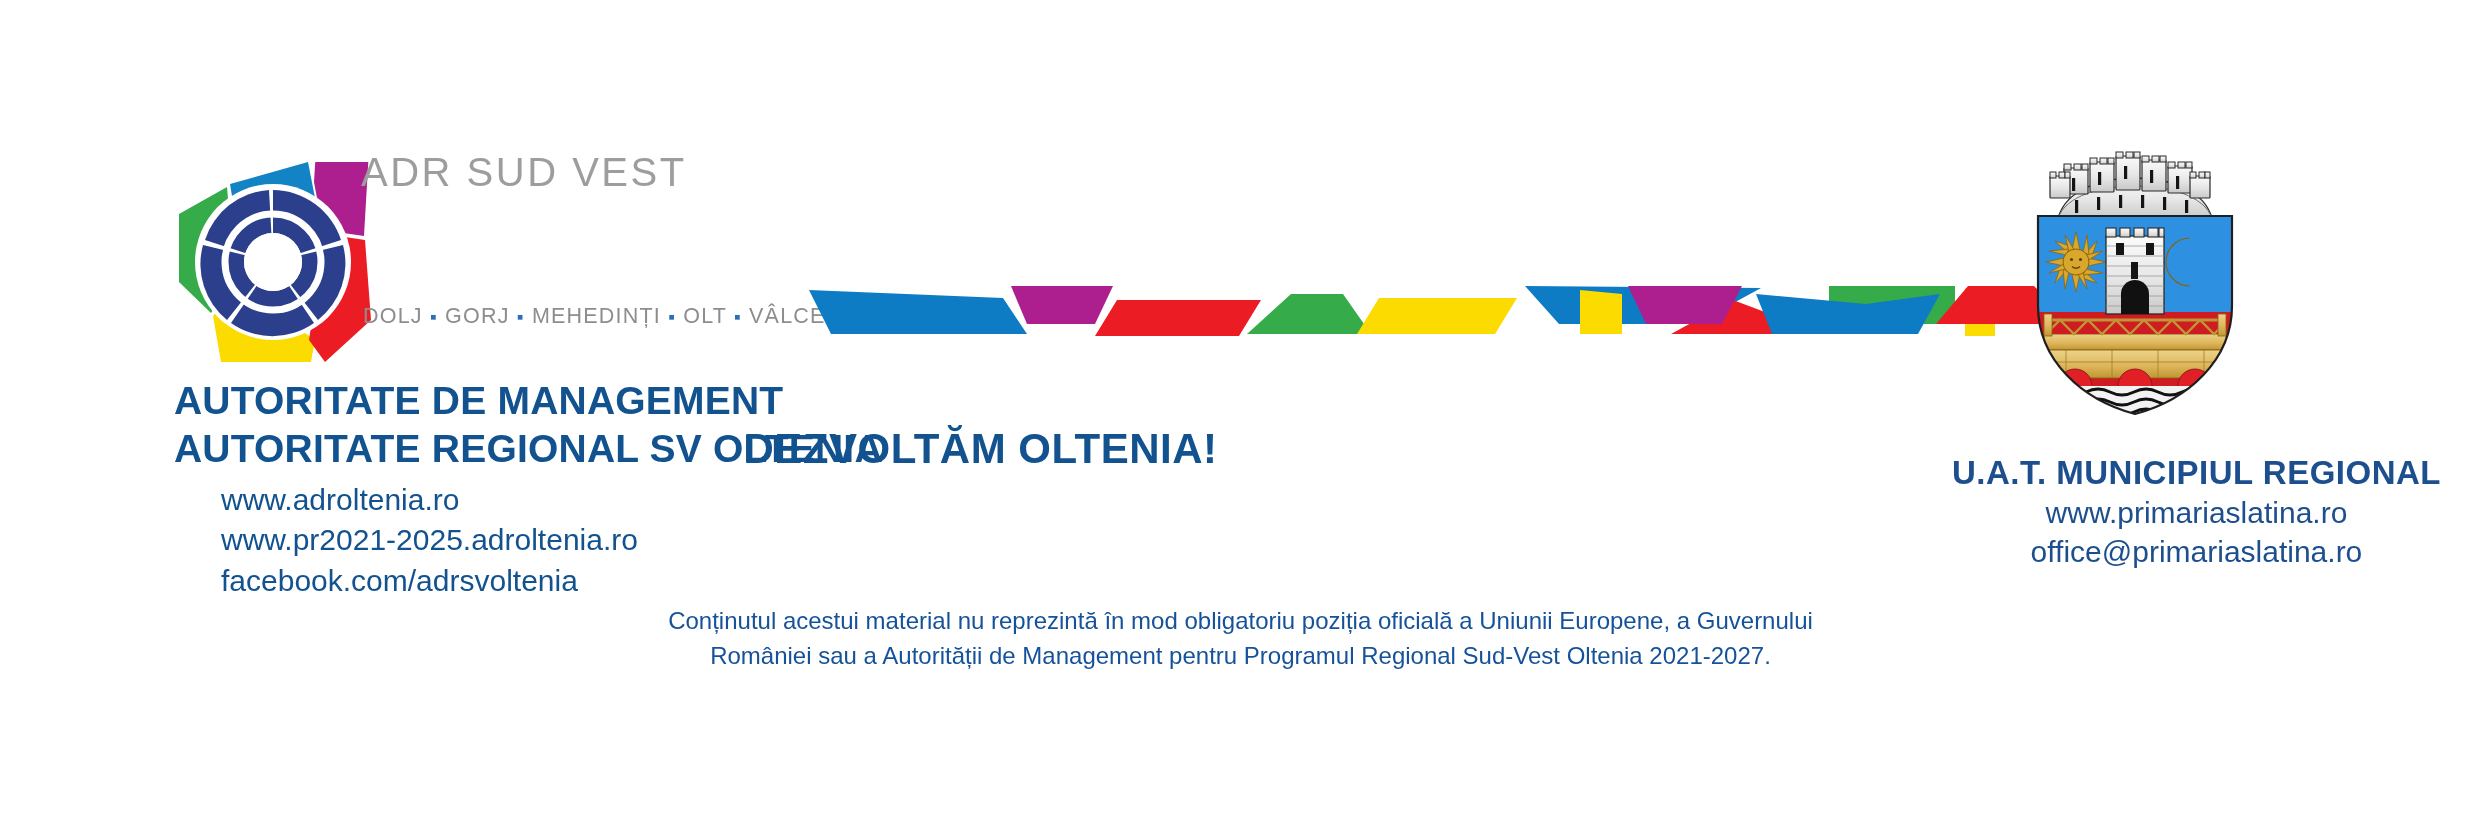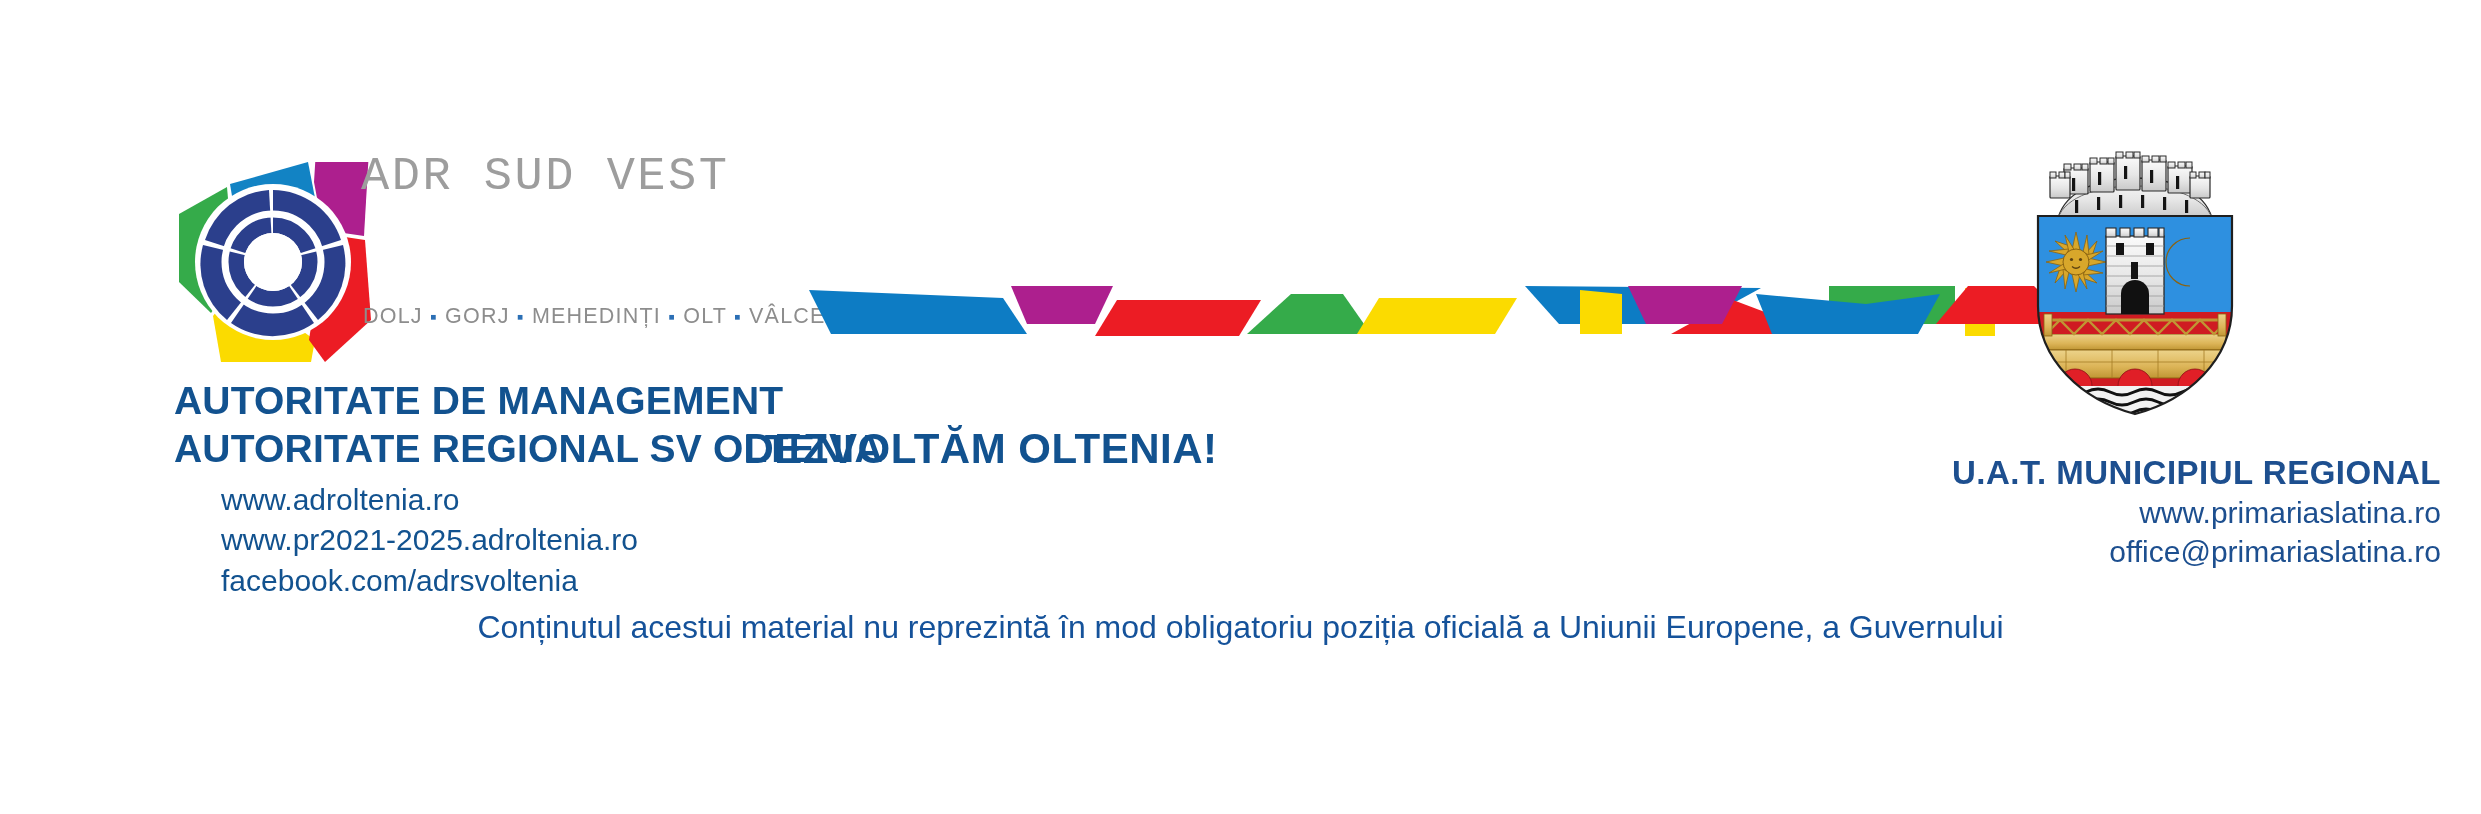--- a/index.html
+++ b/index.html
@@ -35,26 +35,26 @@
     position:absolute;
     left:186px;
     top:0px;
     width:450px;
     height:230px;
   }
   .adr-top{
     position:absolute;
     left:0;
     top:10px;
-    font-size:47px;
+    font-size:40px;
     letter-spacing:2.5px;
     color:#9d9d9d;
     font-weight:400;
     white-space:nowrap;
-    font-family:Liberation Mono, monospace;
+    font-family:Liberation Sans, sans-serif;
   }
   .adr-main{
     position:absolute;
     left:-6px;
     top:48px;
     font-size:96px;
     font-weight:bold;
     letter-spacing:1px;
     color:#2b3f8c;
     white-space:nowrap;
@@ -145,31 +145,32 @@
     letter-spacing:0.5px;
     line-height:1.25;
     white-space:nowrap;
     color:#1d4f8f;
   }
   .uat-link{
     font-size:30px;
     line-height:1.3;
     white-space:nowrap;
     color:#1d4f8f;
+    text-align:center;
   }
 
   
   #disclaimer{
     position:absolute;
     left:0;
     top:604px;
     width:2481px;
     text-align:center;
     color:#15529a;
-    font-size:32px;
+    font-size:24px;
     line-height:1.45;
     font-weight:500;
   }
   #disclaimer .line{display:block;white-space:nowrap;}
 </style>
 </head>
 <body>
 
 <div id="page">
 
@@ -453,15 +454,16 @@
   </div>
 
   <div id="uat-text">
     <div class="uat-head">U.A.T. MUNICIPIUL REGIONAL</div>
     <div class="uat-link">www.primariaslatina.ro</div>
     <div class="uat-link">office@primariaslatina.ro</div>
   </div>
 
   <div id="disclaimer">
     <span class="line">Conținutul acestui material nu reprezintă în mod obligatoriu poziția oficială a Uniunii Europene, a Guvernului</span>
+    <span class="line">României  sau a Autorității de Management pentru Programul Regional Sud-Vest Oltenia 2021-2027.</span>
   </div>
 
 </div>
 
 </body></html>

